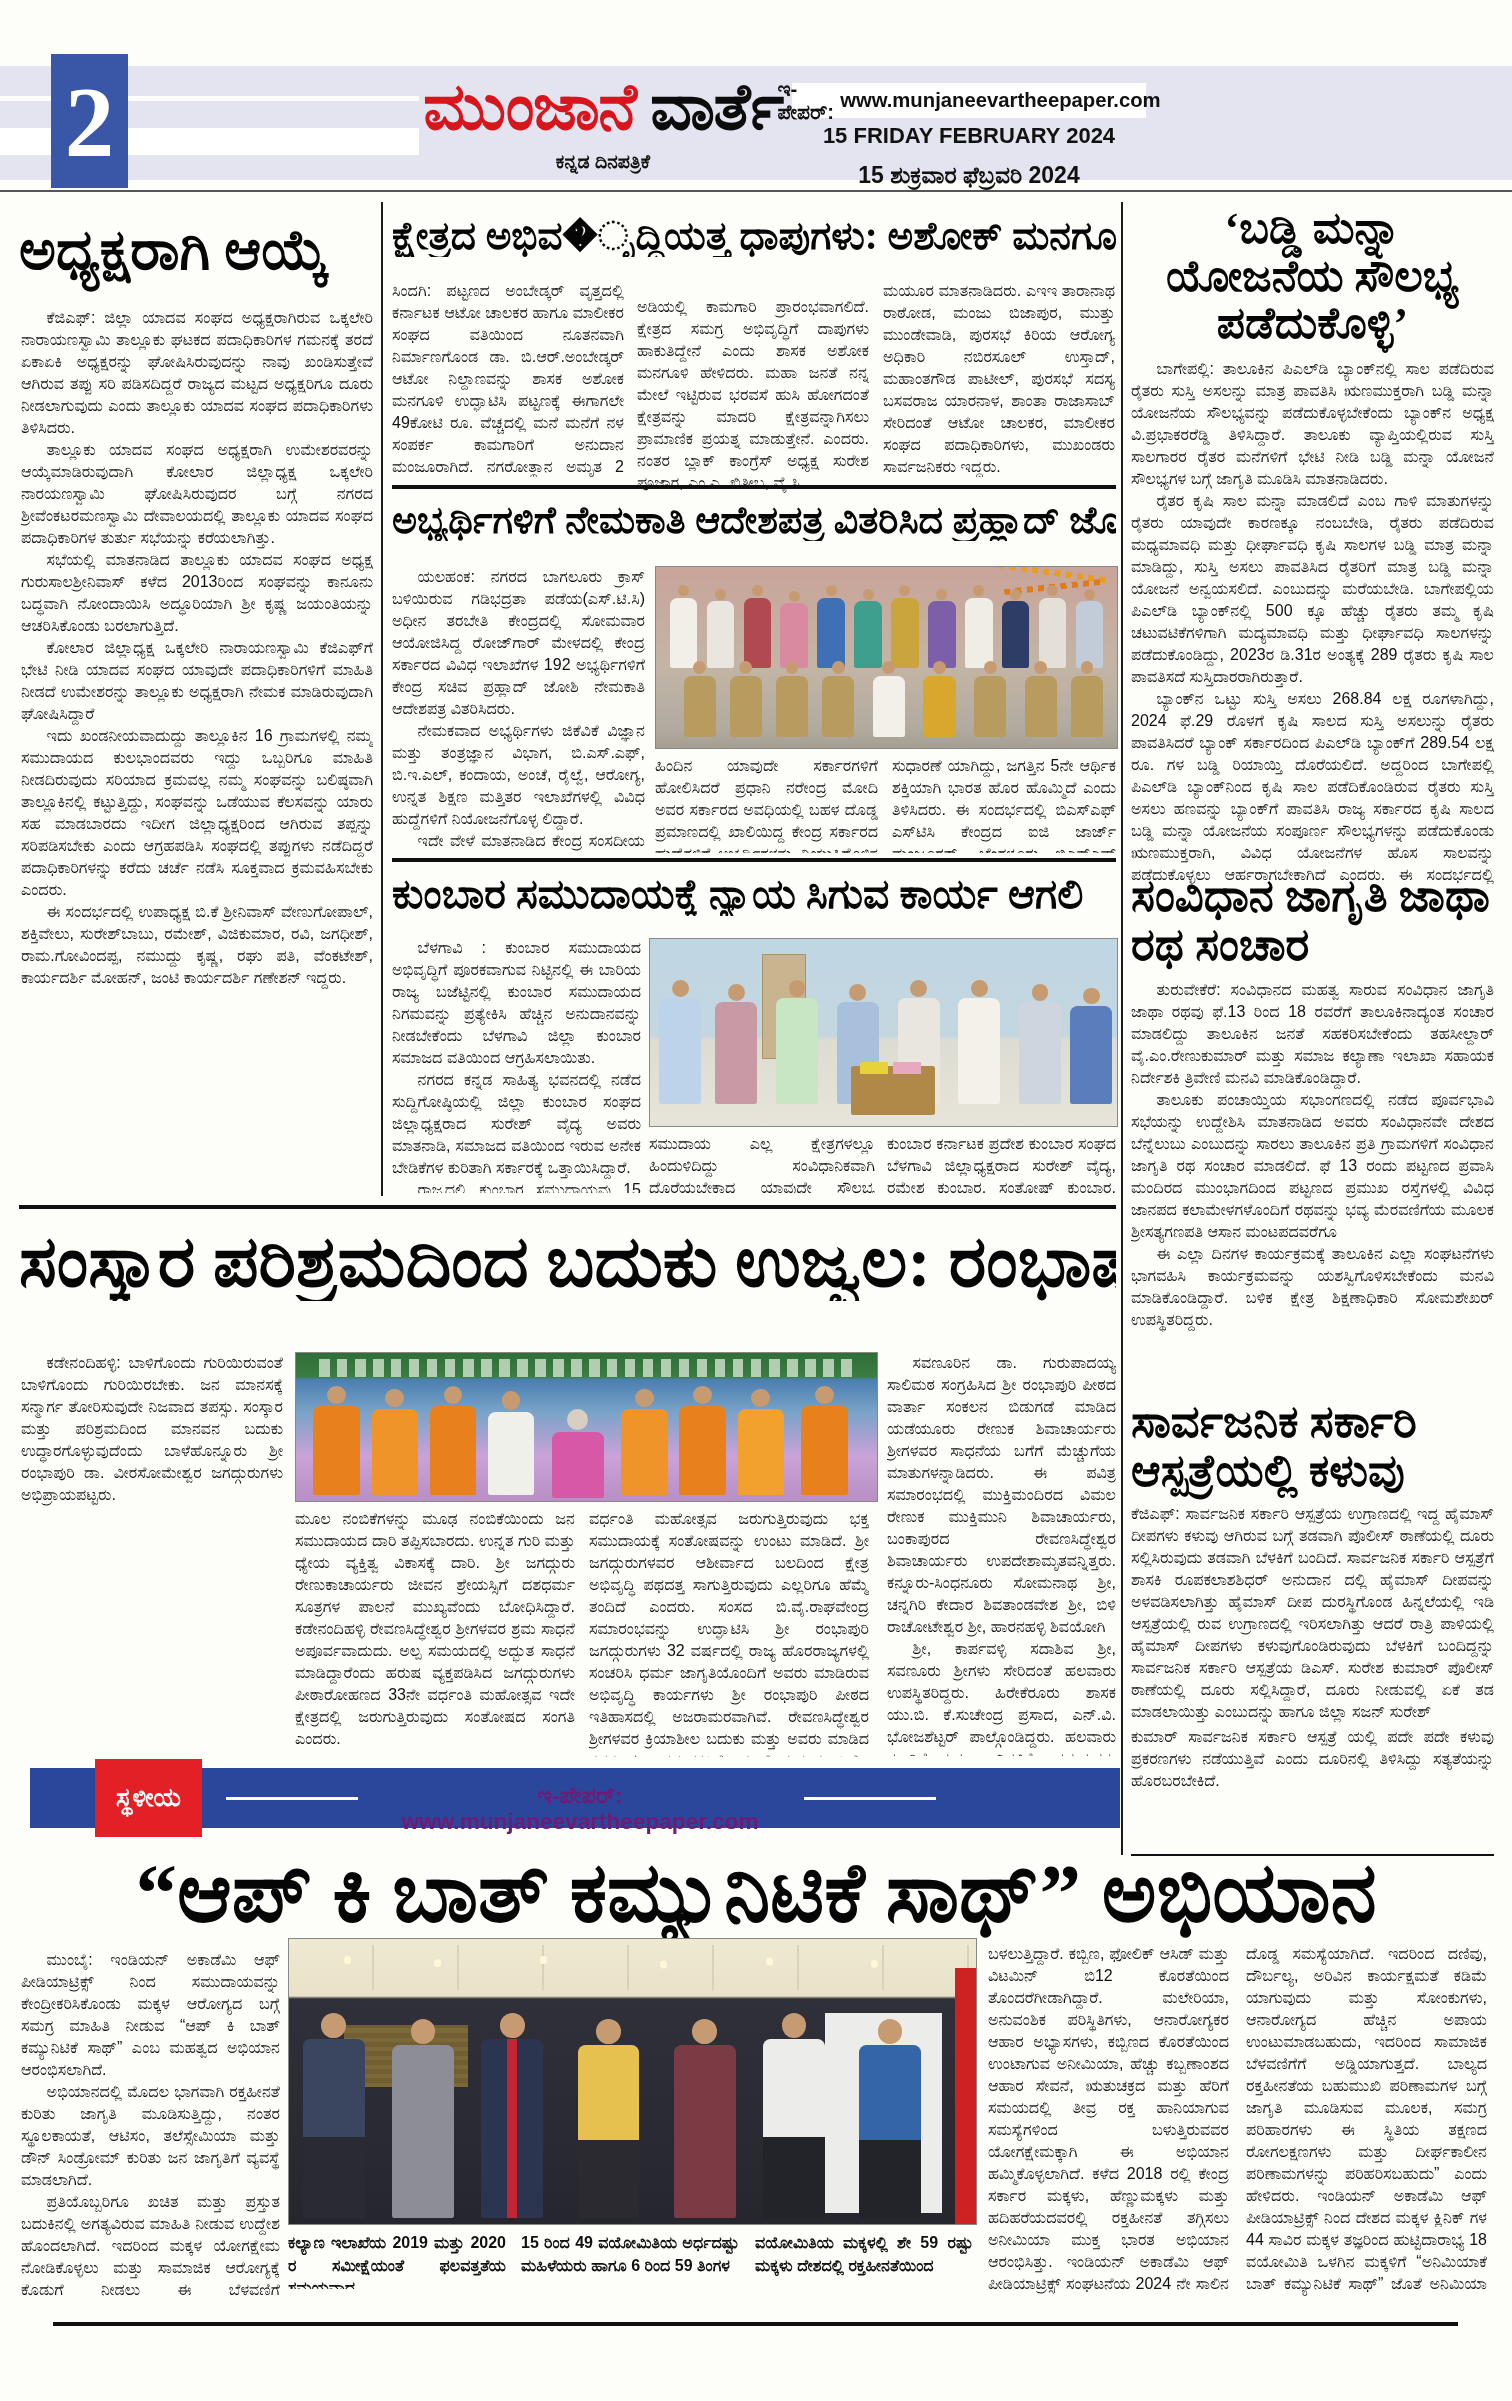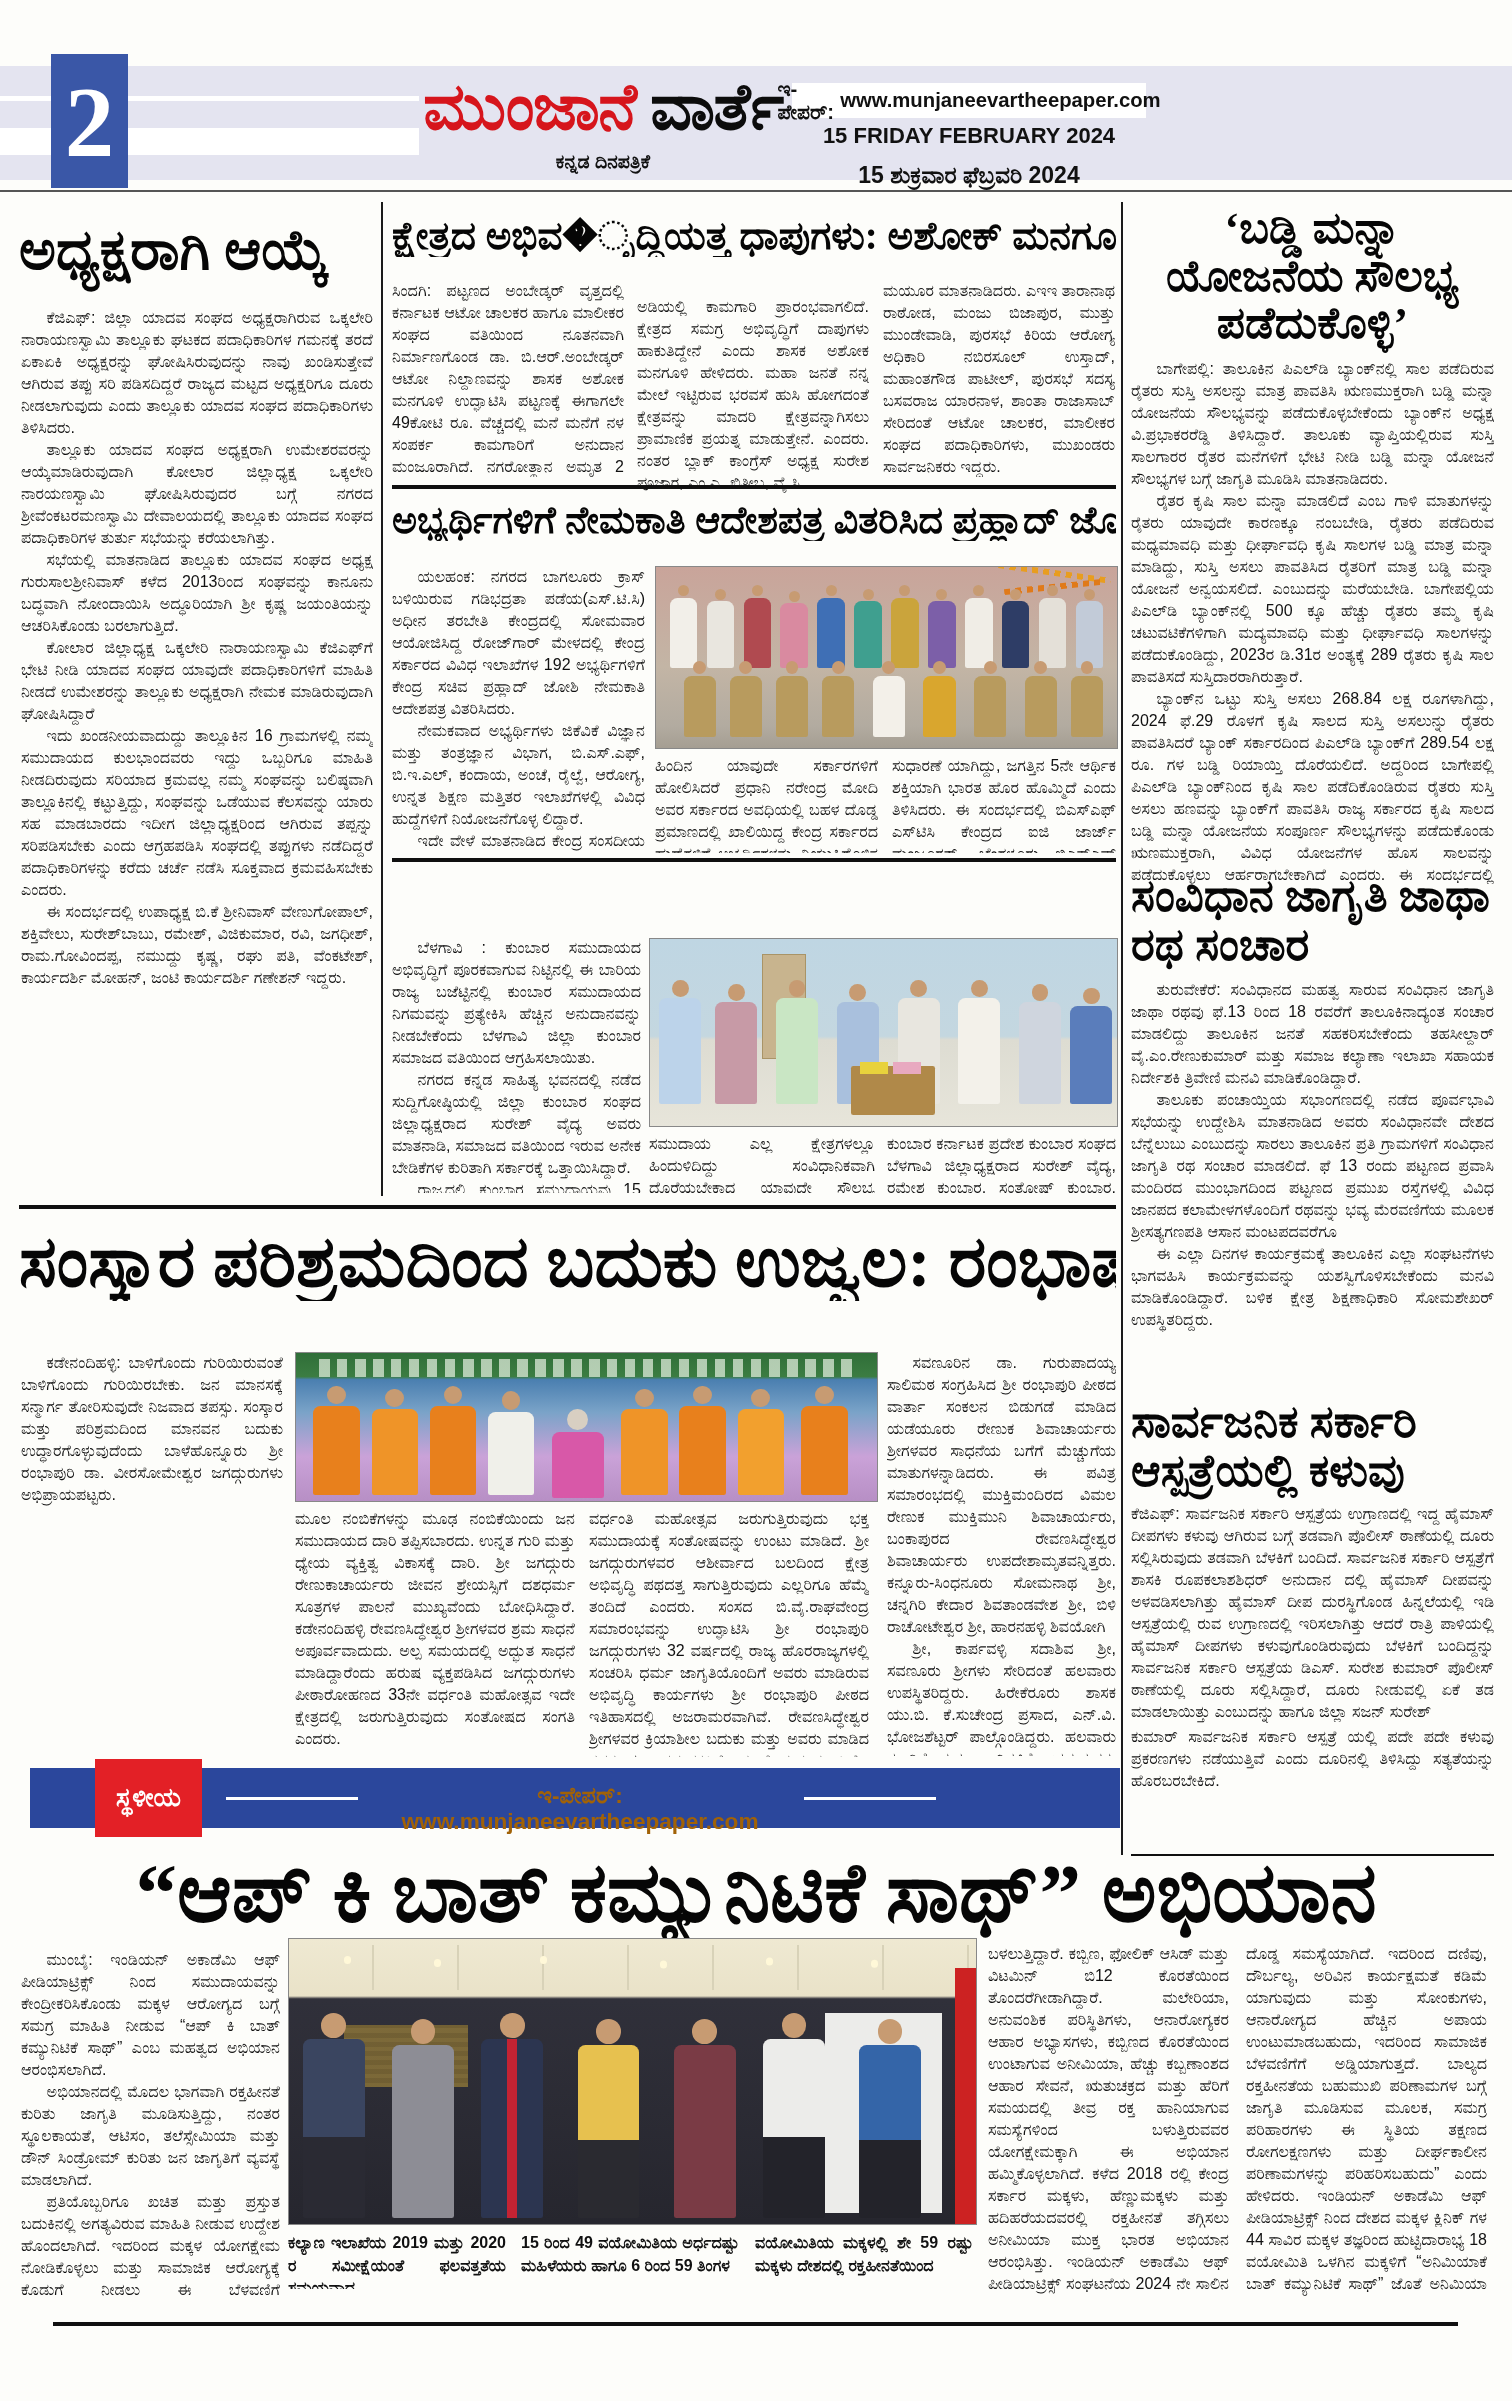--- a/index.html
+++ b/index.html
@@ -29,21 +29,21 @@
   
   .photo{overflow:hidden;border:0.8px solid #888;}
   .fig{position:absolute;display:flex;flex-direction:column;align-items:center;}
   .fh{display:block;width:40%;aspect-ratio:1/1;border-radius:50%;background:#c79b72;}
   .fb{display:block;width:100%;flex:1;border-radius:7.5px 7.5px 2.3px 2.3px;margin-top:1.5px;}
   
   .banner{background:#2b479c;}
   .banner-red{background:#e32026;color:#fff;display:flex;align-items:center;justify-content:center;
               font-weight:bold;font-size:25.6px;}
   .banner-line{background:#fff;height:3px;}
-  .banner-text{color:#a16207;font-weight:bold;font-size:22.6px;text-align:center;}
+  .banner-text{color:#701a75;font-weight:bold;font-size:22.6px;text-align:center;}
   .caption{font-size:16px;line-height:22.6px;font-weight:bold;text-align:justify;overflow:hidden;}
 </style>
 </head>
 <body>
 
 <div id="paper">
 
   <div class="abs band" style="left:0;top:66px;width:1512px;height:114px;"></div>
   <div class="abs" style="left:0;top:96px;width:419px;height:4.5px;background:#fff;"></div>
   <div class="abs" style="left:0;top:128px;width:419px;height:27px;background:#fff;"></div>
@@ -178,20 +178,21 @@
       </div>
     <div class="fig" style="left:90%;top:52%;width:7%;height:42%;">
         <i class="fh"></i>
         <i class="fb" style="background:#b89b5e;"></i>
       </div>
   </div>
   <div class="abs body" style="left:655px;top:755px;width:223px;height:98px;">ಹಿಂದಿನ ಯಾವುದೇ ಸರ್ಕಾರಗಳಿಗೆ ಹೋಲಿಸಿದರೆ ಪ್ರಧಾನಿ ನರೇಂದ್ರ ಮೋದಿ ಅವರ ಸರ್ಕಾರದ ಅವಧಿಯಲ್ಲಿ ಬಹಳ ದೊಡ್ಡ ಪ್ರಮಾಣದಲ್ಲಿ ಖಾಲಿಯಿದ್ದ ಕೇಂದ್ರ ಸರ್ಕಾರದ ಹುದ್ದೆಗಳಿಗೆ ಅಭ್ಯರ್ಥಿಗಳನ್ನು ನಿಯುಕ್ತಿಗೊಳಿಸ ಲಾಗಿದೆ. ಈ ಹಿಂದೆ ಕಠಿಣ ಪರಿಸ್ಥಿತಿಯಲ್ಲಿದ್ದ ದೇಶದ ಅರ್ಥವ್ಯವಸ್ಥೆ ಇಂದು ದೊಡ್ಡ ಪ್ರಮಾಣದಲ್ಲಿ</div>
   <div class="abs body" style="left:892px;top:755px;width:224px;height:98px;">ಸುಧಾರಣೆ ಯಾಗಿದ್ದು, ಜಗತ್ತಿನ 5ನೇ ಆರ್ಥಿಕ ಶಕ್ತಿಯಾಗಿ ಭಾರತ ಹೊರ ಹೊಮ್ಮಿದೆ ಎಂದು ತಿಳಿಸಿದರು. ಈ ಸಂದರ್ಭದಲ್ಲಿ ಬಿಎಸ್‌ಎಫ್ ಎಸ್‌ಟಿಸಿ ಕೇಂದ್ರದ ಐಜಿ ಜಾರ್ಜ್ ಮಂಜೂರನ್, ಬೆಂಗಳೂರು ಬಿಎಸ್‌ಎಫ್ ಕೇಂದ್ರದ ಐಜಿ ಈಶ್.ಪಿ.ವಿ ಸೇರಿದಂತೆ ಇನ್ನಿತರರಿದ್ದರು.</div>
   <div class="abs hr-thick" style="left:392px;top:858px;width:724px;height:3.8px;"></div>
 
+  <div class="abs headline" style="left:392px;top:872px;width:724px;font-size:41px;white-space:nowrap;overflow:hidden;">ಕುಂಬಾರ ಸಮುದಾಯಕ್ಕೆ ನ್ಯಾಯ ಸಿಗುವ ಕಾರ್ಯ ಆಗಲಿ</div>
   <div class="abs body" style="left:392px;top:937px;width:249px;height:256px;">
     <p>ಬೆಳಗಾವಿ : ಕುಂಬಾರ ಸಮುದಾಯದ ಅಭಿವೃದ್ಧಿಗೆ ಪೂರಕವಾಗುವ ನಿಟ್ಟಿನಲ್ಲಿ ಈ ಬಾರಿಯ ರಾಜ್ಯ ಬಜೆಟ್ಟಿನಲ್ಲಿ ಕುಂಬಾರ ಸಮುದಾಯದ ನಿಗಮವನ್ನು ಪ್ರತ್ಯೇಕಿಸಿ ಹೆಚ್ಚಿನ ಅನುದಾನವನ್ನು ನೀಡಬೇಕೆಂದು ಬೆಳಗಾವಿ ಜಿಲ್ಲಾ ಕುಂಬಾರ ಸಮಾಜದ ವತಿಯಿಂದ ಆಗ್ರಹಿಸಲಾಯಿತು.</p>
     <p>ನಗರದ ಕನ್ನಡ ಸಾಹಿತ್ಯ ಭವನದಲ್ಲಿ ನಡೆದ ಸುದ್ದಿಗೋಷ್ಠಿಯಲ್ಲಿ ಜಿಲ್ಲಾ ಕುಂಬಾರ ಸಂಘದ ಜಿಲ್ಲಾಧ್ಯಕ್ಷರಾದ ಸುರೇಶ್ ವೈದ್ಯ ಅವರು ಮಾತನಾಡಿ, ಸಮಾಜದ ವತಿಯಿಂದ ಇರುವ ಅನೇಕ ಬೇಡಿಕೆಗಳ ಕುರಿತಾಗಿ ಸರ್ಕಾರಕ್ಕೆ ಒತ್ತಾಯಿಸಿದ್ದಾರೆ.</p>
     <p>ರಾಜ್ಯದಲ್ಲಿ ಕುಂಬಾರ ಸಮುದಾಯವು 15 ರಿಂದ 20 ಲಕ್ಷ ಹೆಚ್ಚಿನ ಜನಸಂಖ್ಯೆ ಹೊಂದಿದ್ದು ಈವರೆಗೂ ಆಡಳಿತ ನಡೆಸಿದ ಯಾವುದೇ ಸರ್ಕಾರ ನಮ್ಮ ಸಮುದಾಯ ಅಭಿವೃದ್ಧಿಗೆ ಯಾವುದೇ ಕ್ರಮ ಕೈಗೊಂಡಿಲ್ಲ. ಈ ಕಾರಣಗಳಿಂದ ನಮ್ಮ</p>
   </div>
 
   <div class="abs photo" style="left:649px;top:938px;width:467px;height:187px;background:linear-gradient(180deg,#bfd6e3 0%,#c4d7e0 52%,#dddcd2 54%,#e7e5da 100%);">
     <div class="abs" style="left:24%;top:8%;width:9%;height:55%;background:#c8b48e;border:1.5px solid #a99467;"></div>
     <div class="fig" style="left:2%;top:22%;width:9%;height:66%;">
         <i class="fh"></i>

